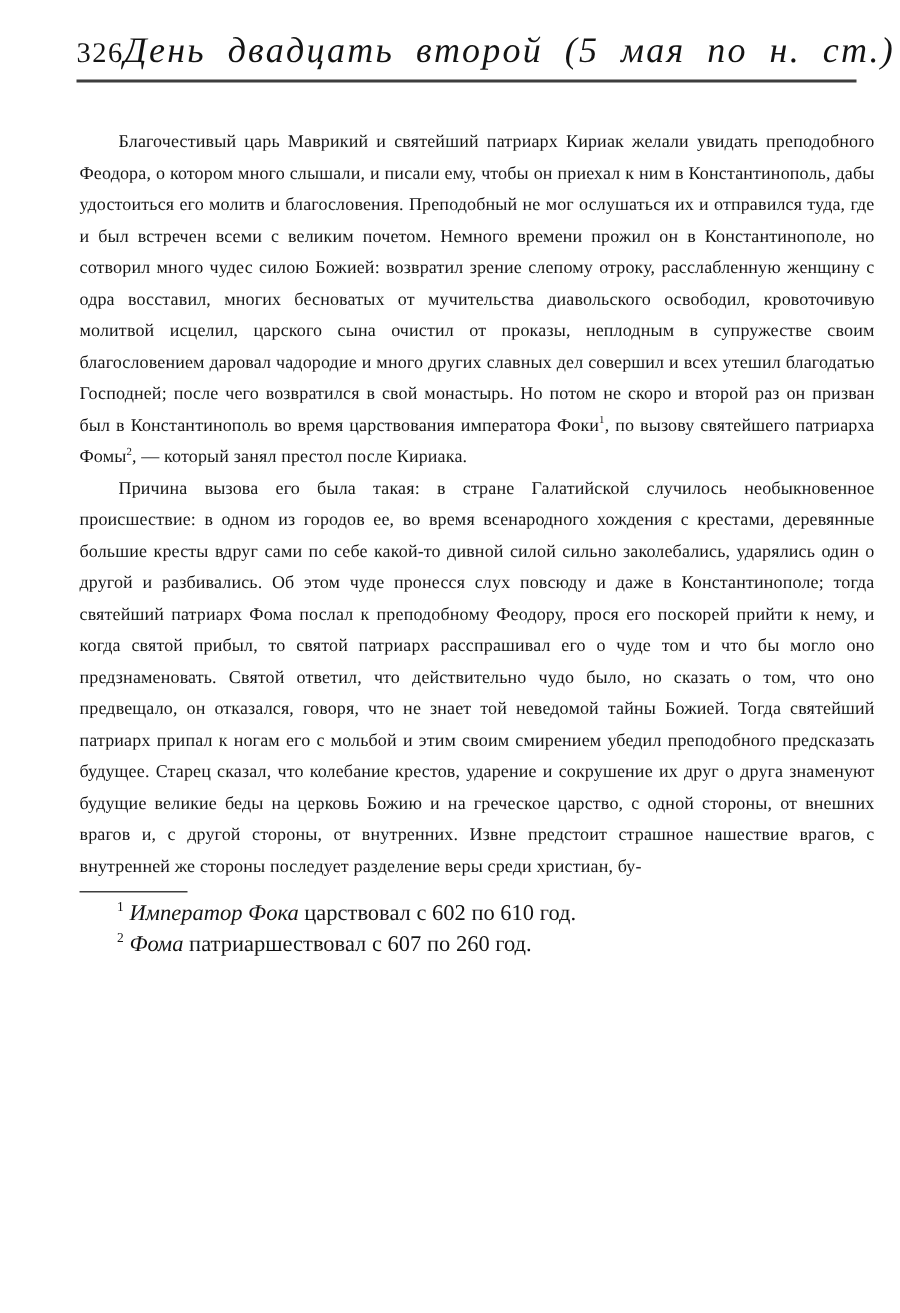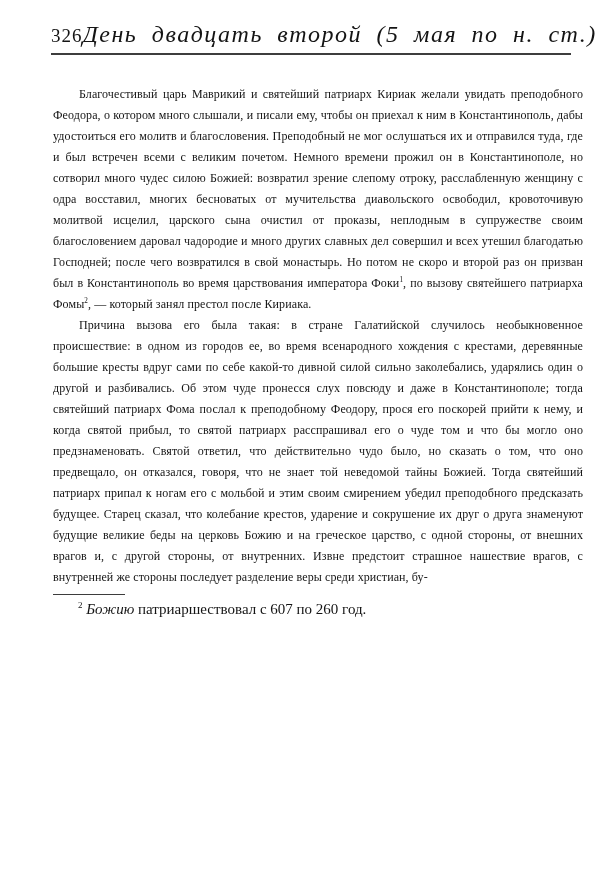--- a/index.html
+++ b/index.html
@@ -96,16 +96,17 @@
     <span class="running-title">День двадцать второй (5 мая по н. ст.)</span>
   </div>
 
   <div class="body-text">
     <p><span>Благочестивый царь Маврикий и святейший патриарх Кириак желали увидать преподобного Феодора, о котором много слышали, и писали ему, чтобы он приехал к ним в Константинополь, дабы удостоиться его молитв и благословения. Преподобный не мог ослушаться их и отправился туда, где и был встречен всеми с великим почетом. Немного времени прожил он в Константинополе, но сотворил много чудес силою Божией: возвратил зрение слепому отроку, расслабленную женщину с одра восставил, многих бесноватых от мучительства диавольского освободил, кровоточивую молитвой исцелил, царского сына очистил от проказы, неплодным в супружестве своим благословением даровал чадородие и много других славных дел совершил и всех утешил благодатью Господней; после чего возвратился в свой монастырь. Но потом не скоро и второй раз он призван был в Константинополь во время царствования императора Фоки</span><sup>1</sup><span>, по вызову святейшего патриарха Фомы</span><sup>2</sup><span>, — который занял престол после Кириака.</span></p>
     <p><span>Причина вызова его была такая: в стране Галатийской случилось необыкновенное происшествие: в одном из городов ее, во время всенародного хождения с крестами, деревянные большие кресты вдруг сами по себе какой-то дивной силой сильно заколебались, ударялись один о другой и разбивались. Об этом чуде пронесся слух повсюду и даже в Константинополе; тогда святейший патриарх Фома послал к преподобному Феодору, прося его поскорей прийти к нему, и когда святой прибыл, то святой патриарх расспрашивал его о чуде том и что бы могло оно предзнаменовать. Святой ответил, что действительно чудо было, но сказать о том, что оно предвещало, он отказался, говоря, что не знает той неведомой тайны Божией. Тогда святейший патриарх припал к ногам его с мольбой и этим своим смирением убедил преподобного предсказать будущее. Старец сказал, что колебание крестов, ударение и сокрушение их друг о друга знаменуют будущие великие беды на церковь Божию и на греческое царство, с одной стороны, от внешних врагов и, с другой стороны, от внутренних. Извне предстоит страшное нашествие врагов, с внутренней же стороны последует разделение веры среди христиан, бу-</span></p>
   </div>
 
   <div class="footnotes">
     <hr class="footnote-rule">
-    <p class="footnote-item"><sup>2</sup> <span><i>Божию</i><span> патриаршествовал с 607 по 260 год.</span></span></p>
+    <p class="footnote-item"><sup>1</sup> <span><i>Император Фока</i><span> царствовал с 602 по 610 год.</span></span></p>
+    <p class="footnote-item"><sup>2</sup> <span><i>Фома</i><span> патриаршествовал с 607 по 260 год.</span></span></p>
   </div>
 
 </div>
 
 </body></html>

